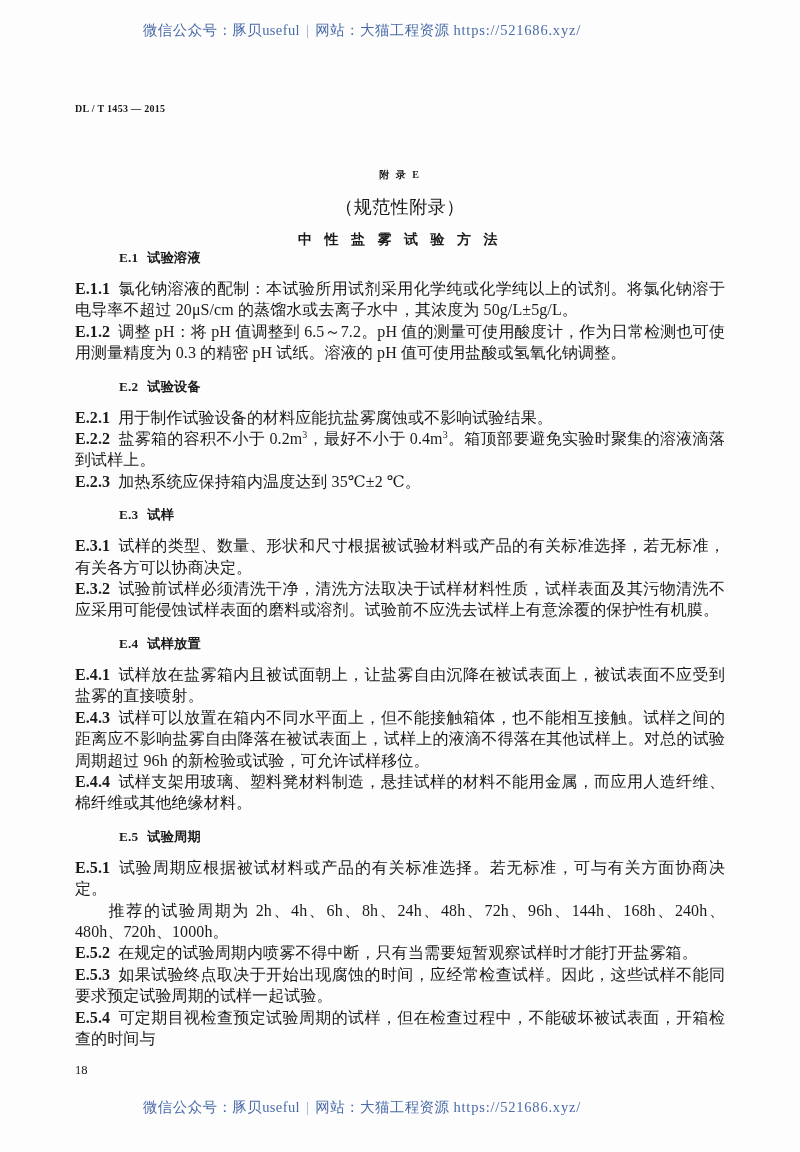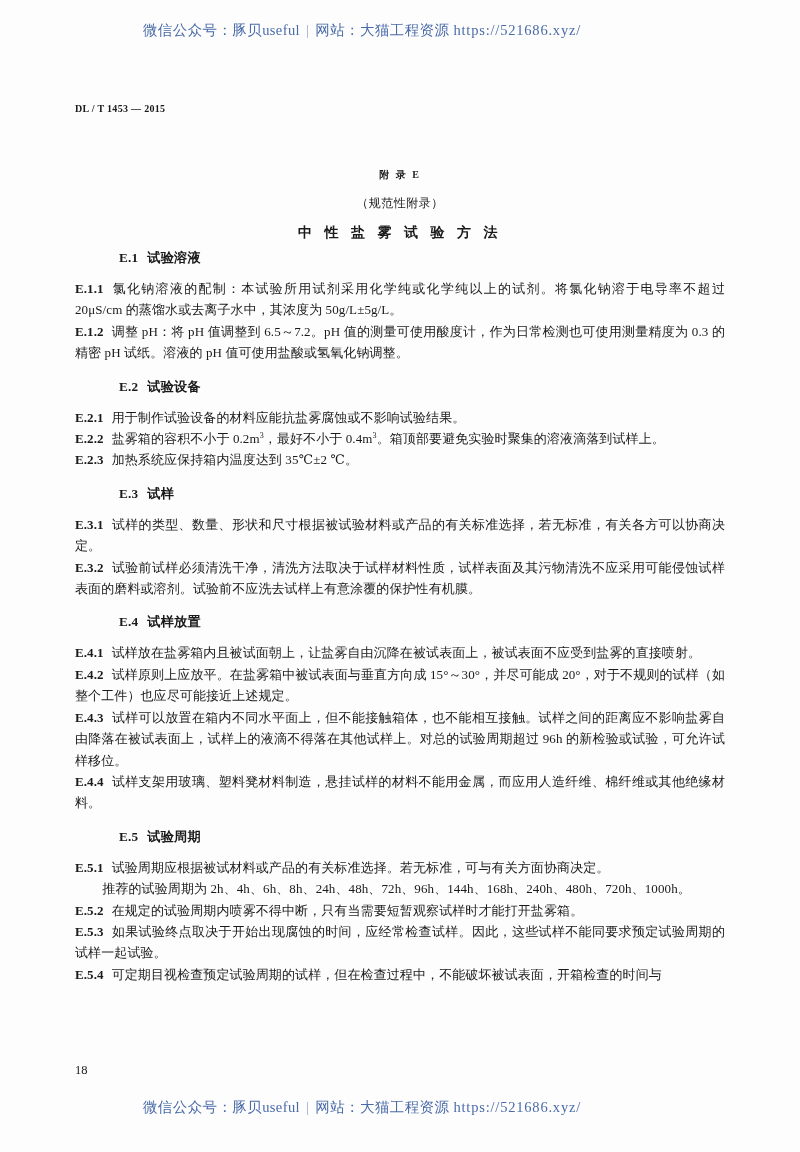--- a/index.html
+++ b/index.html
@@ -61,21 +61,21 @@
     width: 650px;
     text-align: center;
   }
   .annex-title {
     font-size: 10px;
     font-weight: bold;
     letter-spacing: 2px;
     margin-bottom: 13px;
   }
   .annex-sub {
-    font-size: 12px;
+    font-size: 18px;
     margin-bottom: 12px;
     letter-spacing: 0.5px;
   }
   .annex-name {
     font-size: 14px;
     font-weight: bold;
     letter-spacing: 4.5px;
   }
 
   .body {
@@ -89,21 +89,21 @@
     font-size: 13.2px;
     font-weight: bold;
     margin: 0;
     padding: 0;
     letter-spacing: 0.2px;
     line-height: 20px;
   }
   .sec .num { margin-right: 9px; margin-left: 44px; }
 
   p.para {
-    font-size: 13px;
+    font-size: 16px;
     margin: 0;
     padding: 0;
     line-height: 21.4px;
     text-align: justify;
     text-justify: inter-ideograph;
     letter-spacing: 0.1px;
   }
   p.para .num {
     font-weight: bold;
     margin-right: 8px;
@@ -158,21 +158,20 @@
       <p class="para"><span class="num">E.2.3</span><span>加热系统应保持箱内温度达到 35℃±2 ℃。</span></p>
       <div class="gap-sec"></div>
       <h2 class="sec"><span class="num">E.3</span><span>试样</span></h2>
       <div class="gap-head"></div>
       <p class="para"><span class="num">E.3.1</span><span>试样的类型、数量、形状和尺寸根据被试验材料或产品的有关标准选择，若无标准，有关各方可以协商决定。</span></p>
       <p class="para"><span class="num">E.3.2</span><span>试验前试样必须清洗干净，清洗方法取决于试样材料性质，试样表面及其污物清洗不应采用可能侵蚀试样表面的磨料或溶剂。试验前不应洗去试样上有意涂覆的保护性有机膜。</span></p>
       <div class="gap-sec"></div>
       <h2 class="sec"><span class="num">E.4</span><span>试样放置</span></h2>
       <div class="gap-head"></div>
       <p class="para"><span class="num">E.4.1</span><span>试样放在盐雾箱内且被试面朝上，让盐雾自由沉降在被试表面上，被试表面不应受到盐雾的直接喷射。</span></p>
-      <p class="para"><span class="num">E.4.2</span><span>试样原则上应放平。在盐雾箱中被试表面与垂直方向成 15°～30°，并尽可能成 20°，对于不规则的试样（如整个工件）也应尽可能接近上述规定。</span></p>
       <p class="para"><span class="num">E.4.3</span><span>试样可以放置在箱内不同水平面上，但不能接触箱体，也不能相互接触。试样之间的距离应不影响盐雾自由降落在被试表面上，试样上的液滴不得落在其他试样上。对总的试验周期超过 96h 的新检验或试验，可允许试样移位。</span></p>
       <p class="para"><span class="num">E.4.4</span><span>试样支架用玻璃、塑料凳材料制造，悬挂试样的材料不能用金属，而应用人造纤维、棉纤维或其他绝缘材料。</span></p>
       <div class="gap-sec"></div>
       <h2 class="sec"><span class="num">E.5</span><span>试验周期</span></h2>
       <div class="gap-head"></div>
       <p class="para"><span class="num">E.5.1</span><span>试验周期应根据被试材料或产品的有关标准选择。若无标准，可与有关方面协商决定。</span></p>
       <p class="para sub-note">推荐的试验周期为 2h、4h、6h、8h、24h、48h、72h、96h、144h、168h、240h、480h、720h、1000h。</p>
       <p class="para"><span class="num">E.5.2</span><span>在规定的试验周期内喷雾不得中断，只有当需要短暂观察试样时才能打开盐雾箱。</span></p>
       <p class="para"><span class="num">E.5.3</span><span>如果试验终点取决于开始出现腐蚀的时间，应经常检查试样。因此，这些试样不能同要求预定试验周期的试样一起试验。</span></p>
       <p class="para"><span class="num">E.5.4</span><span>可定期目视检查预定试验周期的试样，但在检查过程中，不能破坏被试表面，开箱检查的时间与</span></p>

